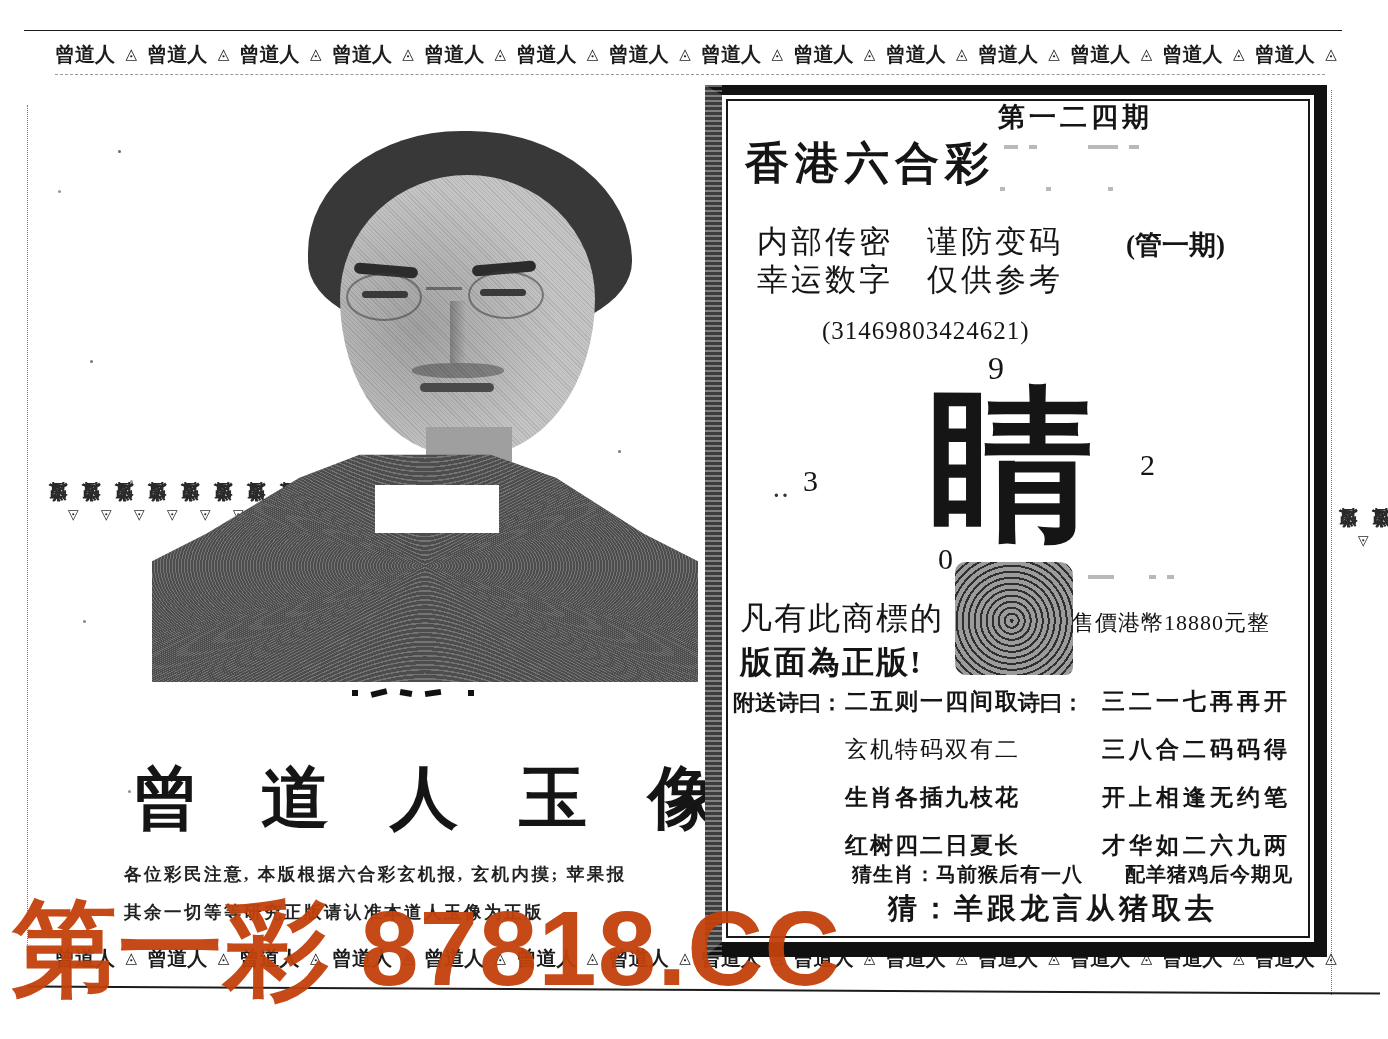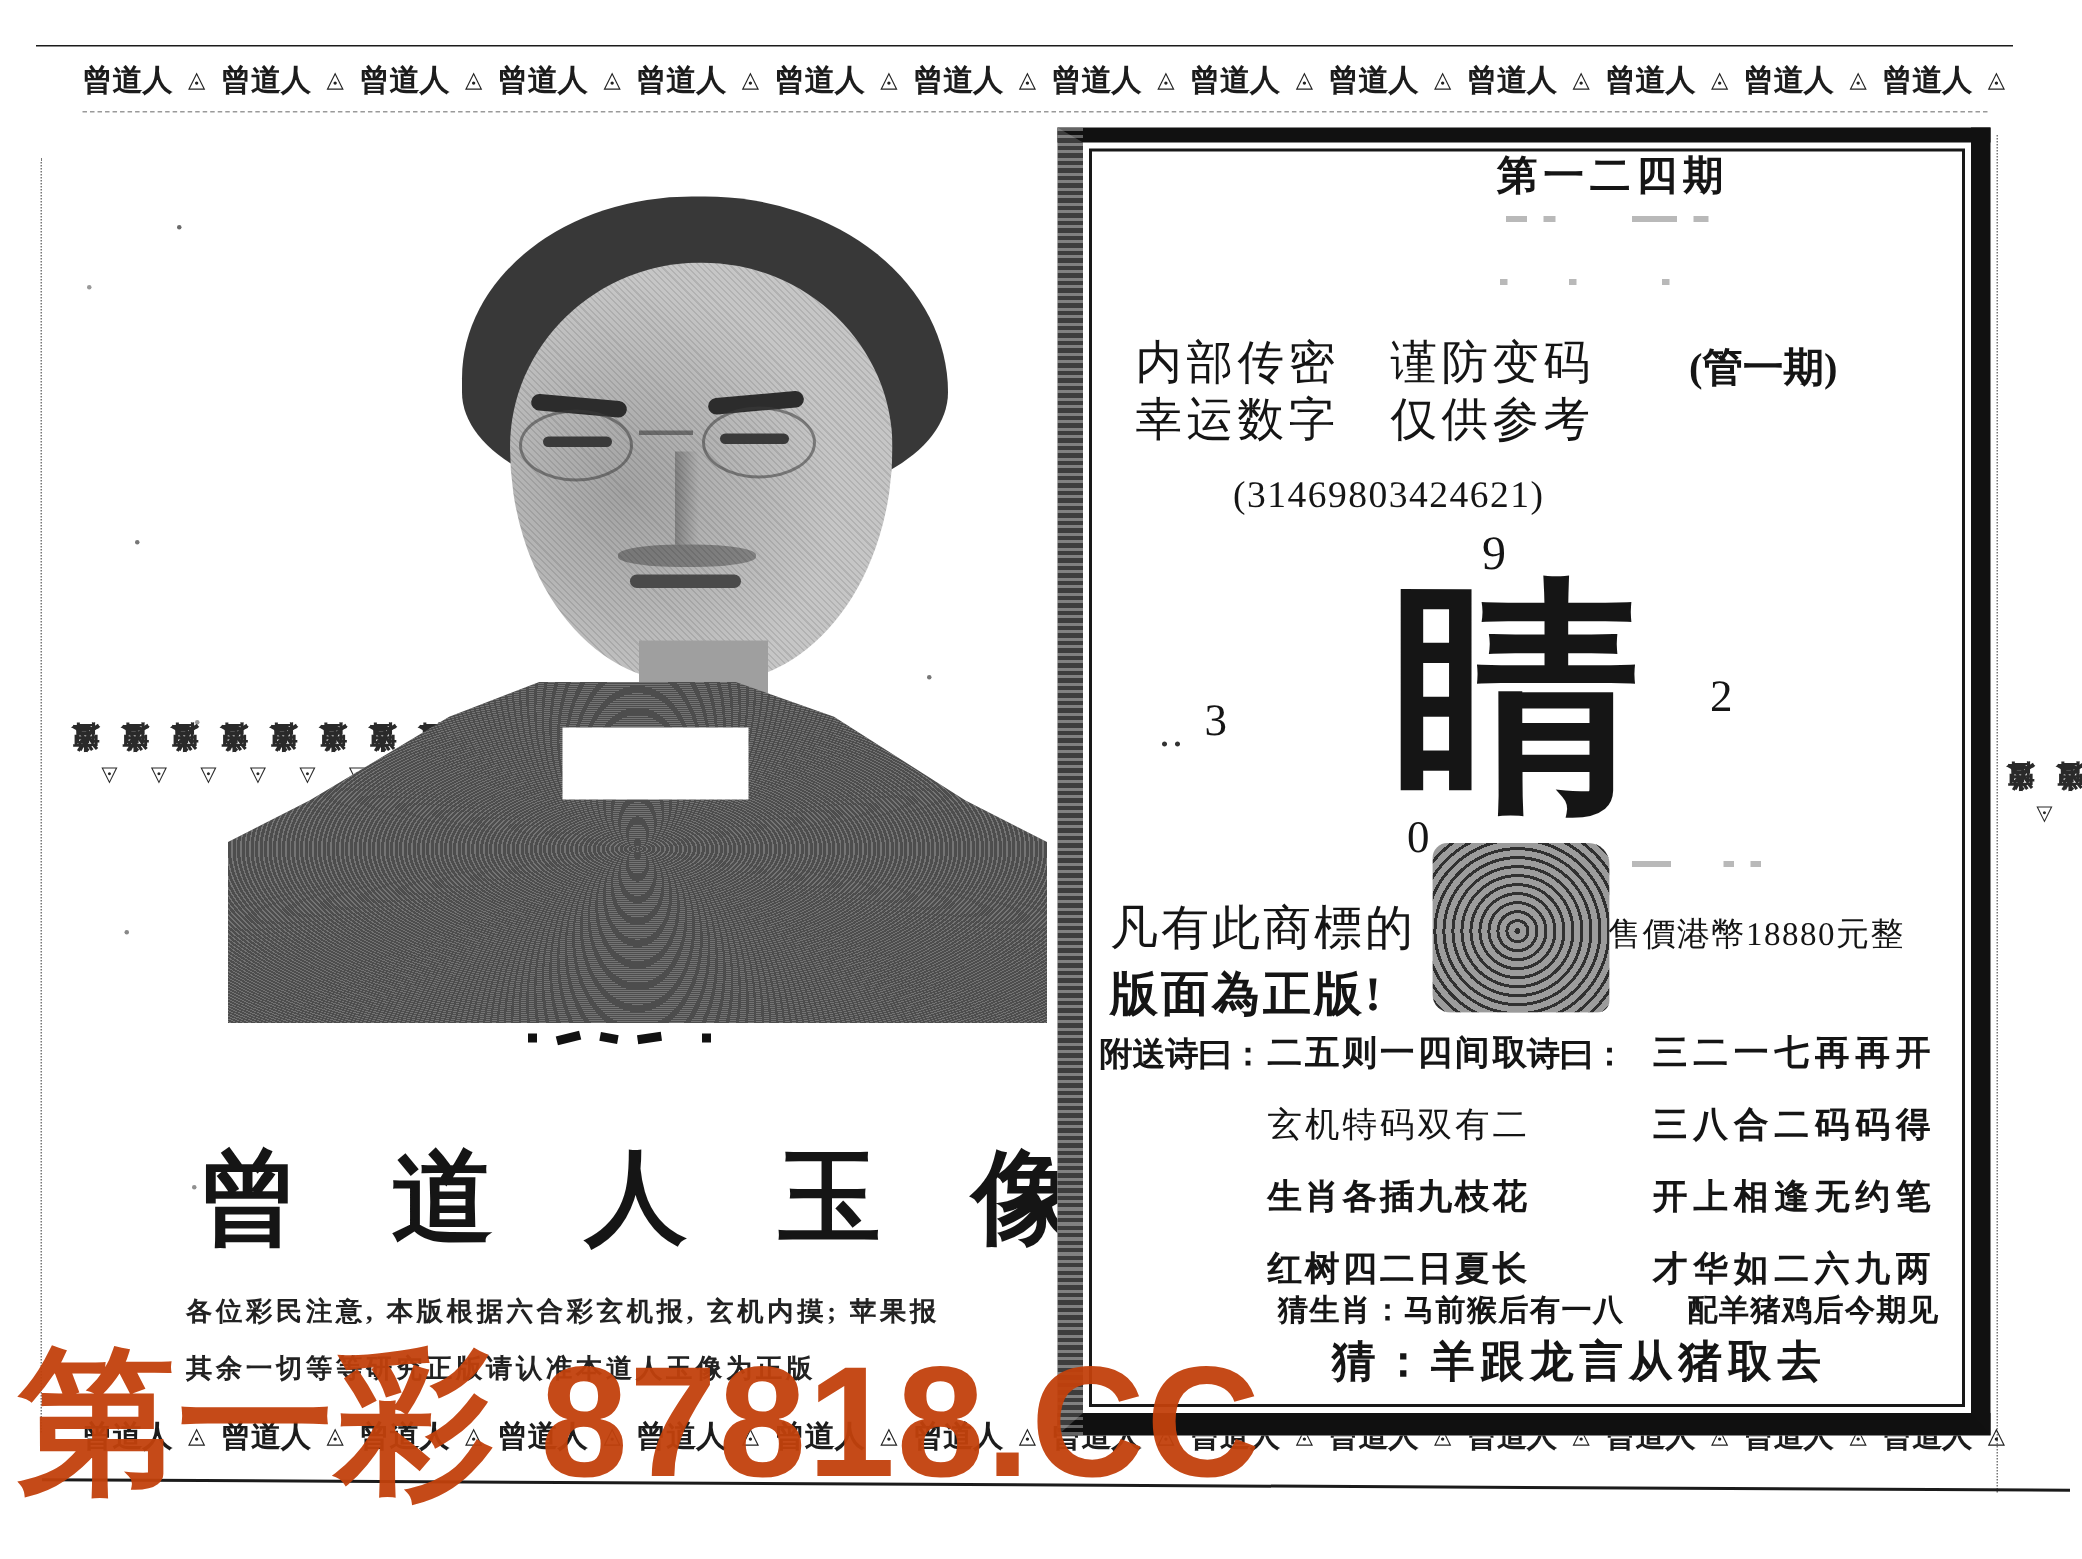--- a/index.html
+++ b/index.html
@@ -211,20 +211,21 @@
   <div class="panel-lefttex"></div>
 
   <div class="abs" style="left:998px;top:104px;font-size:27px;letter-spacing:4px;font-weight:600;">第一二四期</div>
   <div class="abs" style="left:1004px;top:136px;">
     <span class="faded" style="width:14px;"></span>
     <span class="faded" style="width:8px;"></span>
     <span class="faded" style="width:30px;margin-left:40px;"></span>
     <span class="faded" style="width:10px;"></span>
   </div>
 
+  <div class="abs" style="left:745px;top:142px;font-size:44px;letter-spacing:6px;font-weight:600;">香港六合彩</div>
   <div class="abs" style="left:1000px;top:178px;">
     <span class="faded" style="width:5px;"></span>
     <span class="faded" style="width:5px;margin-left:30px;"></span>
     <span class="faded" style="width:5px;margin-left:46px;"></span>
   </div>
 
   <div class="abs" style="left:757px;top:226px;font-size:31px;letter-spacing:3px;">内部传密　谨防变码</div>
   <div class="abs" style="left:757px;top:264px;font-size:31px;letter-spacing:3px;">幸运数字　仅供参考</div>
   <div class="abs" style="left:1126px;top:232px;font-size:27px;font-weight:800;">(管一期)</div>
 

